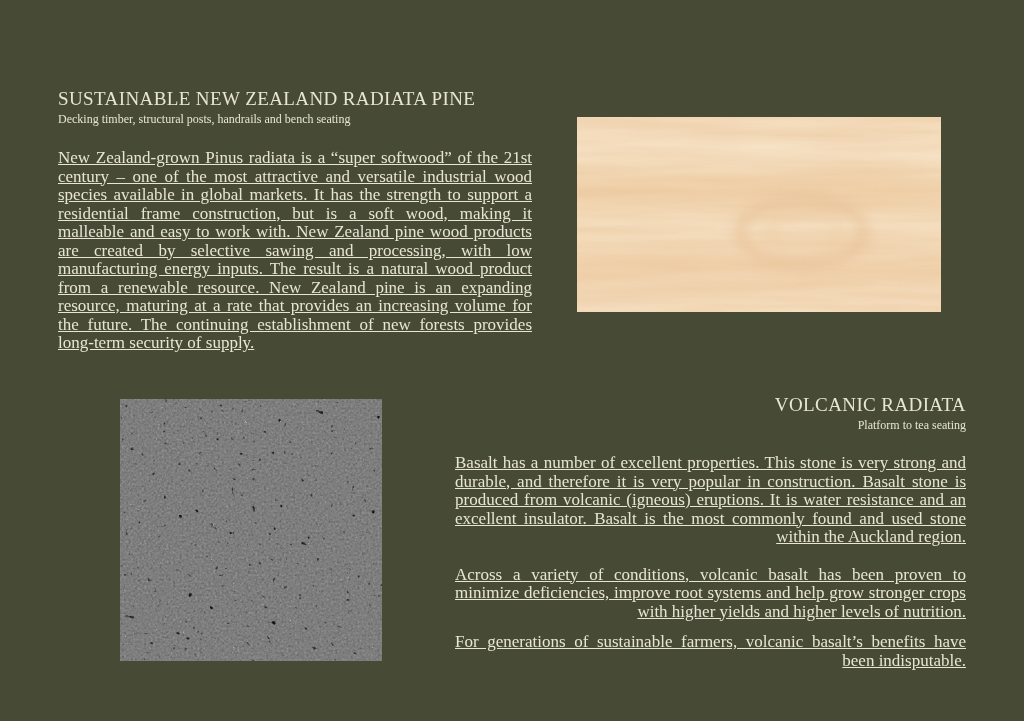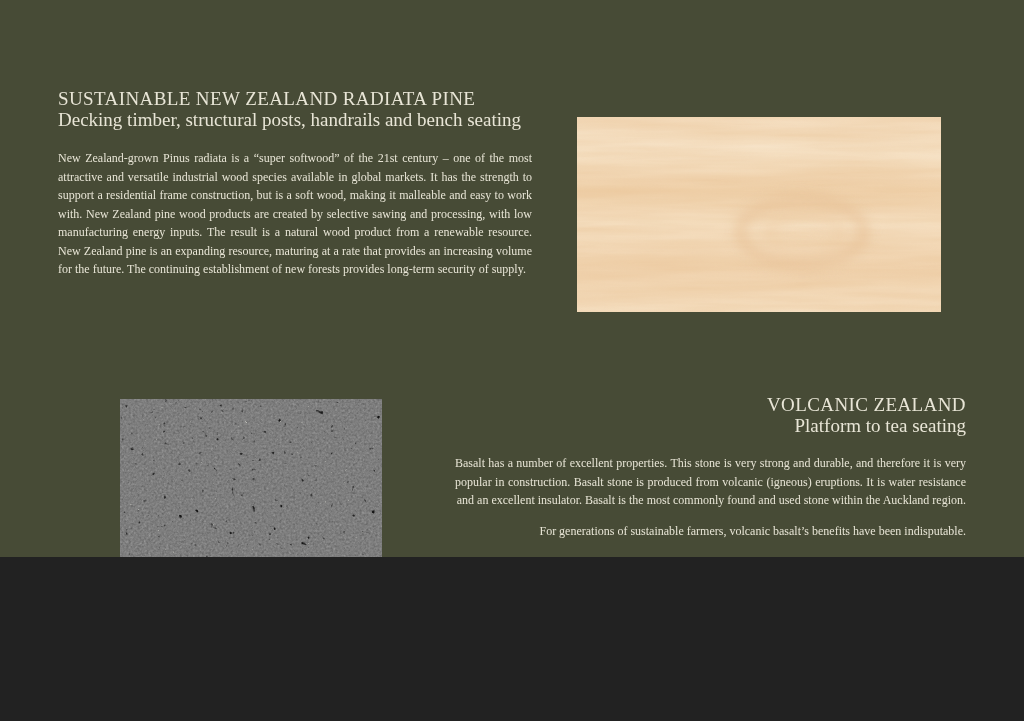--- a/index.html
+++ b/index.html
@@ -9,48 +9,49 @@
     --stone-base:#5e5e5e;
   }
   html,body{margin:0;padding:0;}
   body{
     font-family:"Liberation Serif", serif;
     background:#222;
   }
   .page{
     position:relative;
     width:1024px;
-    height:557px;
+    height:721px;
     background:var(--background);
     color:var(--text);
     overflow:hidden;
   }
   
   .pine-text{
     position:absolute;
     left:58px; top:88px;
     width:474px;
   }
   .section-title{
     font-size:19px;
     line-height:22px;
     letter-spacing:0.4px;
     font-weight:normal;
     margin:0;
   }
   .section-subtitle{
-    font-size:19px;
+    font-size:12px;
     line-height:19px;
     margin:0;
   }
   .body-par{
-    font-size:12px;
+    font-size:17px;
     line-height:18.5px;
     text-align:justify;
     margin:20px 0 0 0;
+    text-decoration:underline;
   }
   .pine-image{
     position:absolute;
     left:577px; top:117px;
     width:364px; height:195px;
     background:var(--wood-base);
   }
   .pine-image svg{display:block;width:100%;height:100%;}
   
   .basalt-image{
@@ -131,19 +132,20 @@
         </filter>
       </defs>
       <rect width="262" height="262" fill="#5e5e5e"></rect>
       <rect width="262" height="262" filter="url(#stonemottle)" opacity="0.38"></rect>
       <rect width="262" height="262" filter="url(#stonepores)"></rect>
       <rect width="262" height="262" filter="url(#stonespecks)"></rect>
     </svg>
   </div>
 
   <div class="basalt-text">
-    <h1 class="section-title">VOLCANIC ZEALAND</h1>
+    <h1 class="section-title">VOLCANIC RADIATA</h1>
     <div class="section-subtitle">Platform to tea seating</div>
     <p class="body-par">Basalt has a number of excellent properties. This stone is very strong and durable, and therefore it is very popular in construction. Basalt stone is produced from volcanic (igneous) eruptions.  It is water resistance and an excellent insulator.  Basalt is the most commonly found and used stone within the Auckland region.</p>
+    <p class="body-par">Across a variety of conditions, volcanic basalt has been proven to minimize deficiencies, improve root systems and help grow stronger crops with higher yields and higher levels of nutrition.</p>
     <p class="body-par cont">For generations of sustainable farmers, volcanic basalt’s benefits have been indisputable.</p>
   </div>
 
 </div>
 
 </body></html>

